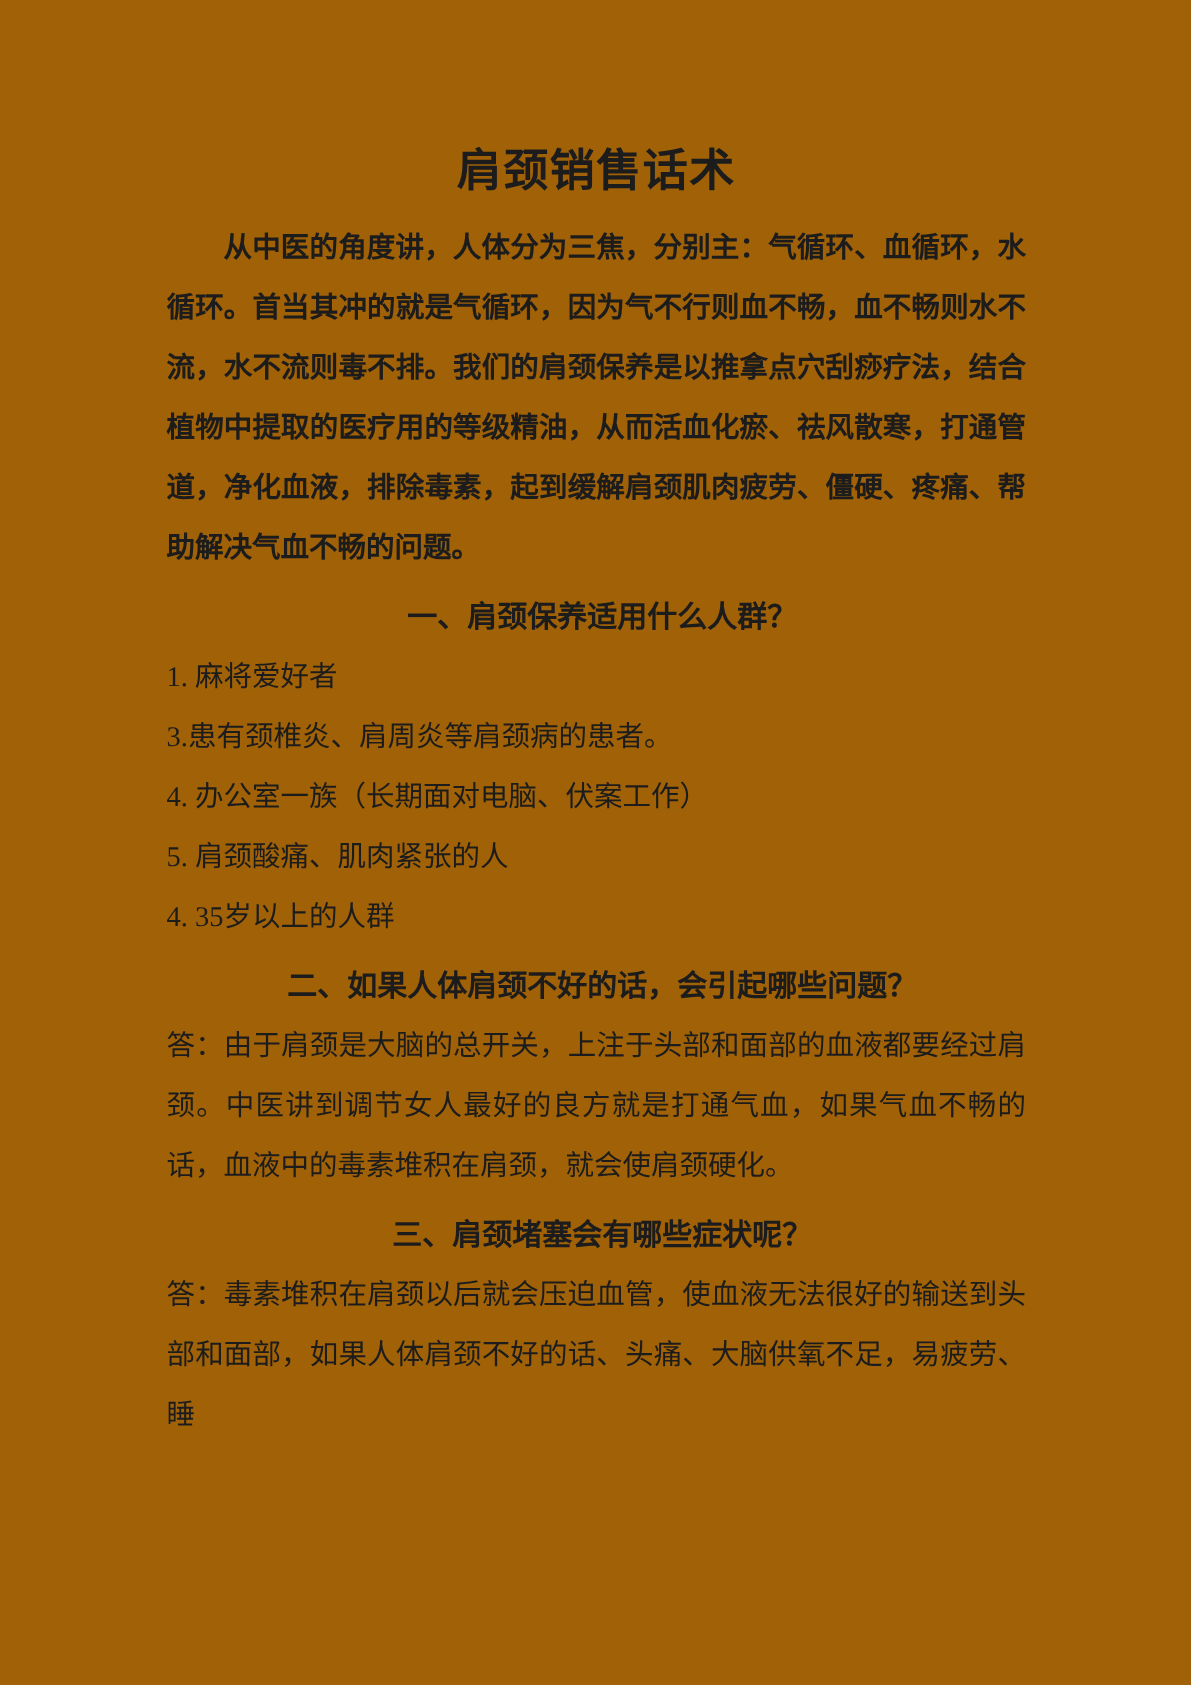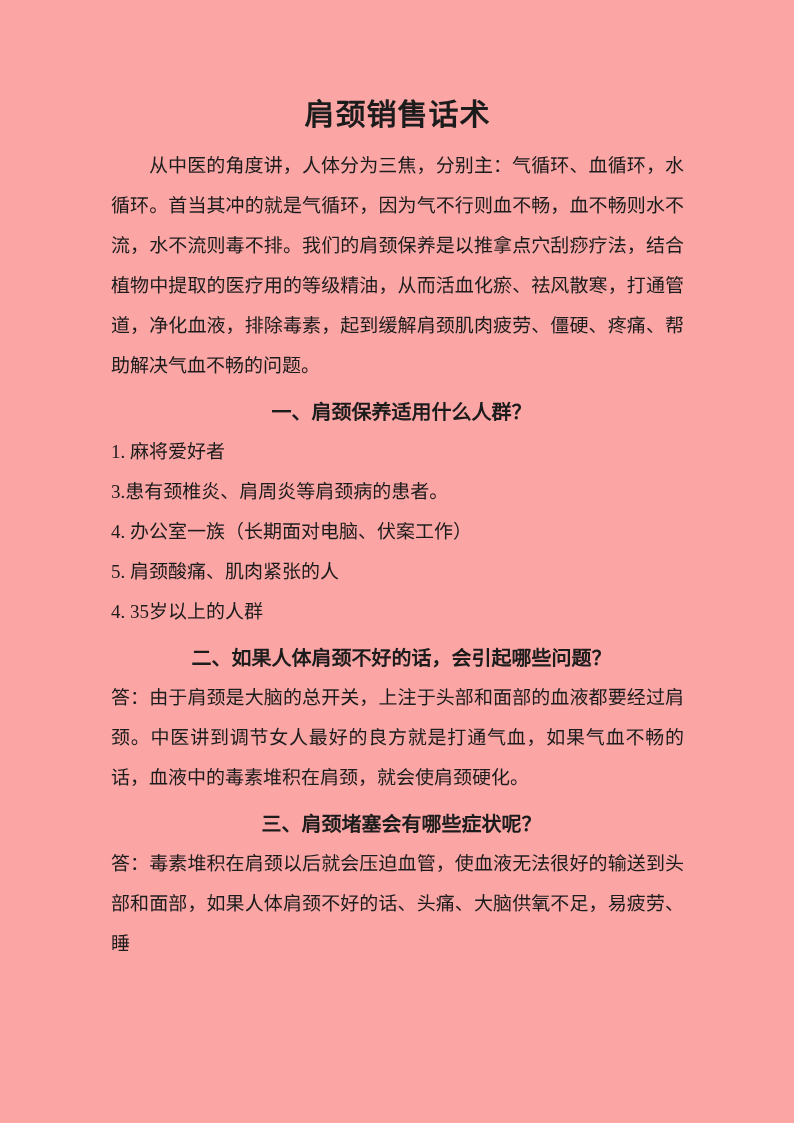--- a/index.html
+++ b/index.html
@@ -5,21 +5,21 @@
   html, body {
     margin: 0;
     padding: 0;
     background: #ffffff;
   }
   .page {
     position: relative;
     width: 794px;
     height: 1123px;
     margin: 0 auto;
-    background: #fca5a5;
+    background: #a16207;
     overflow: hidden;
     font-family: "Liberation Serif", "DejaVu Serif", serif;
     color: #1c1c1c;
   }
   .content {
     padding: 92px 110px 0 111px;
   }
   .doc-title {
     margin: 0 0 8px 0;
     font-size: 30px;
@@ -30,20 +30,21 @@
   }
   p.body {
     margin: 0;
     font-size: 19px;
     line-height: 40px;
     text-align: justify;
     word-break: break-all;
   }
   p.body.indent {
     text-indent: 2em;
+    font-weight: bold;
   }
   h2.heading {
     margin: 6px 0 0 0;
     padding-left: 8px;
     font-size: 20px;
     font-weight: bold;
     line-height: 40px;
     text-align: center;
   }
   p.list-item {

